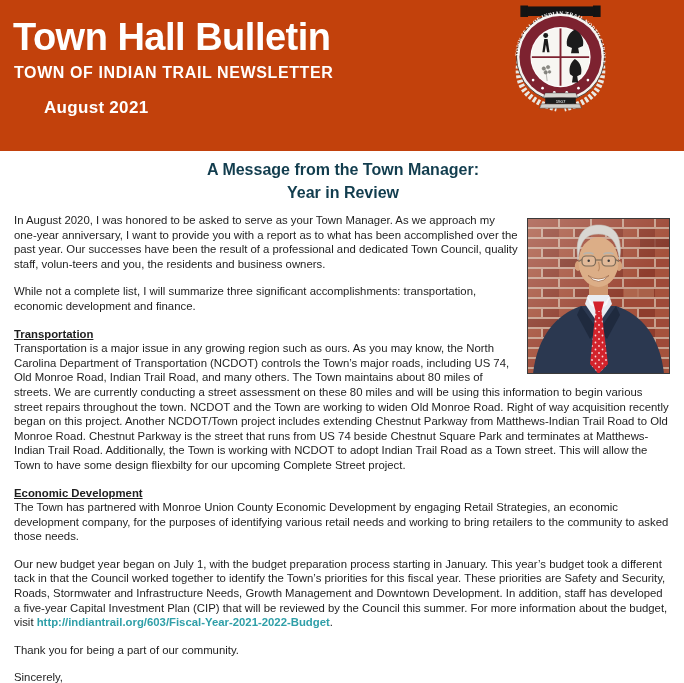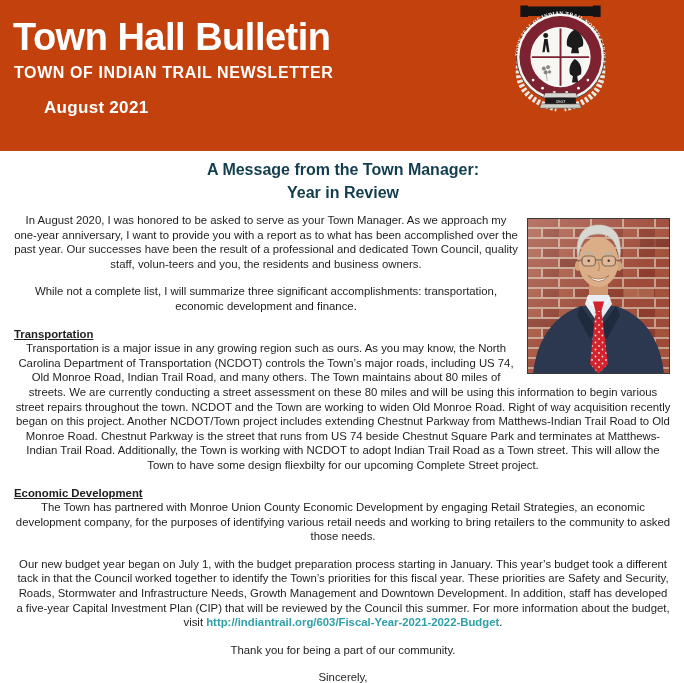--- a/index.html
+++ b/index.html
@@ -24,21 +24,21 @@
   .seal { position:absolute; top:5px; right:70px; width:107px; height:108px; }
 
   
   .content { padding:3px 12px 0 14px; font-size:11.35px; line-height:14.6px; }
   .article-title {
     text-align:center; font-size:16px; line-height:23px;
     font-weight:700; color:#123d4e; margin:4px 0 9px;
   }
   .photo-wrap { float:right; width:143px; height:156px; margin:5px 2px 6px 9px; }
   .photo-wrap svg { display:block; }
-  p.para { margin:0 0 13px;text-align:center; }
+  p.para { margin:0 0 13px; }
   .sec-heading { font-weight:700; text-decoration:underline; }
   .link { color:#2f9fa8; font-weight:700; text-decoration:none; cursor:pointer; }
   .signature { margin-top:0; }
   .signature div { line-height:14.6px; }
 </style>
 </head>
 <body>
 
 <div class="page">
 

